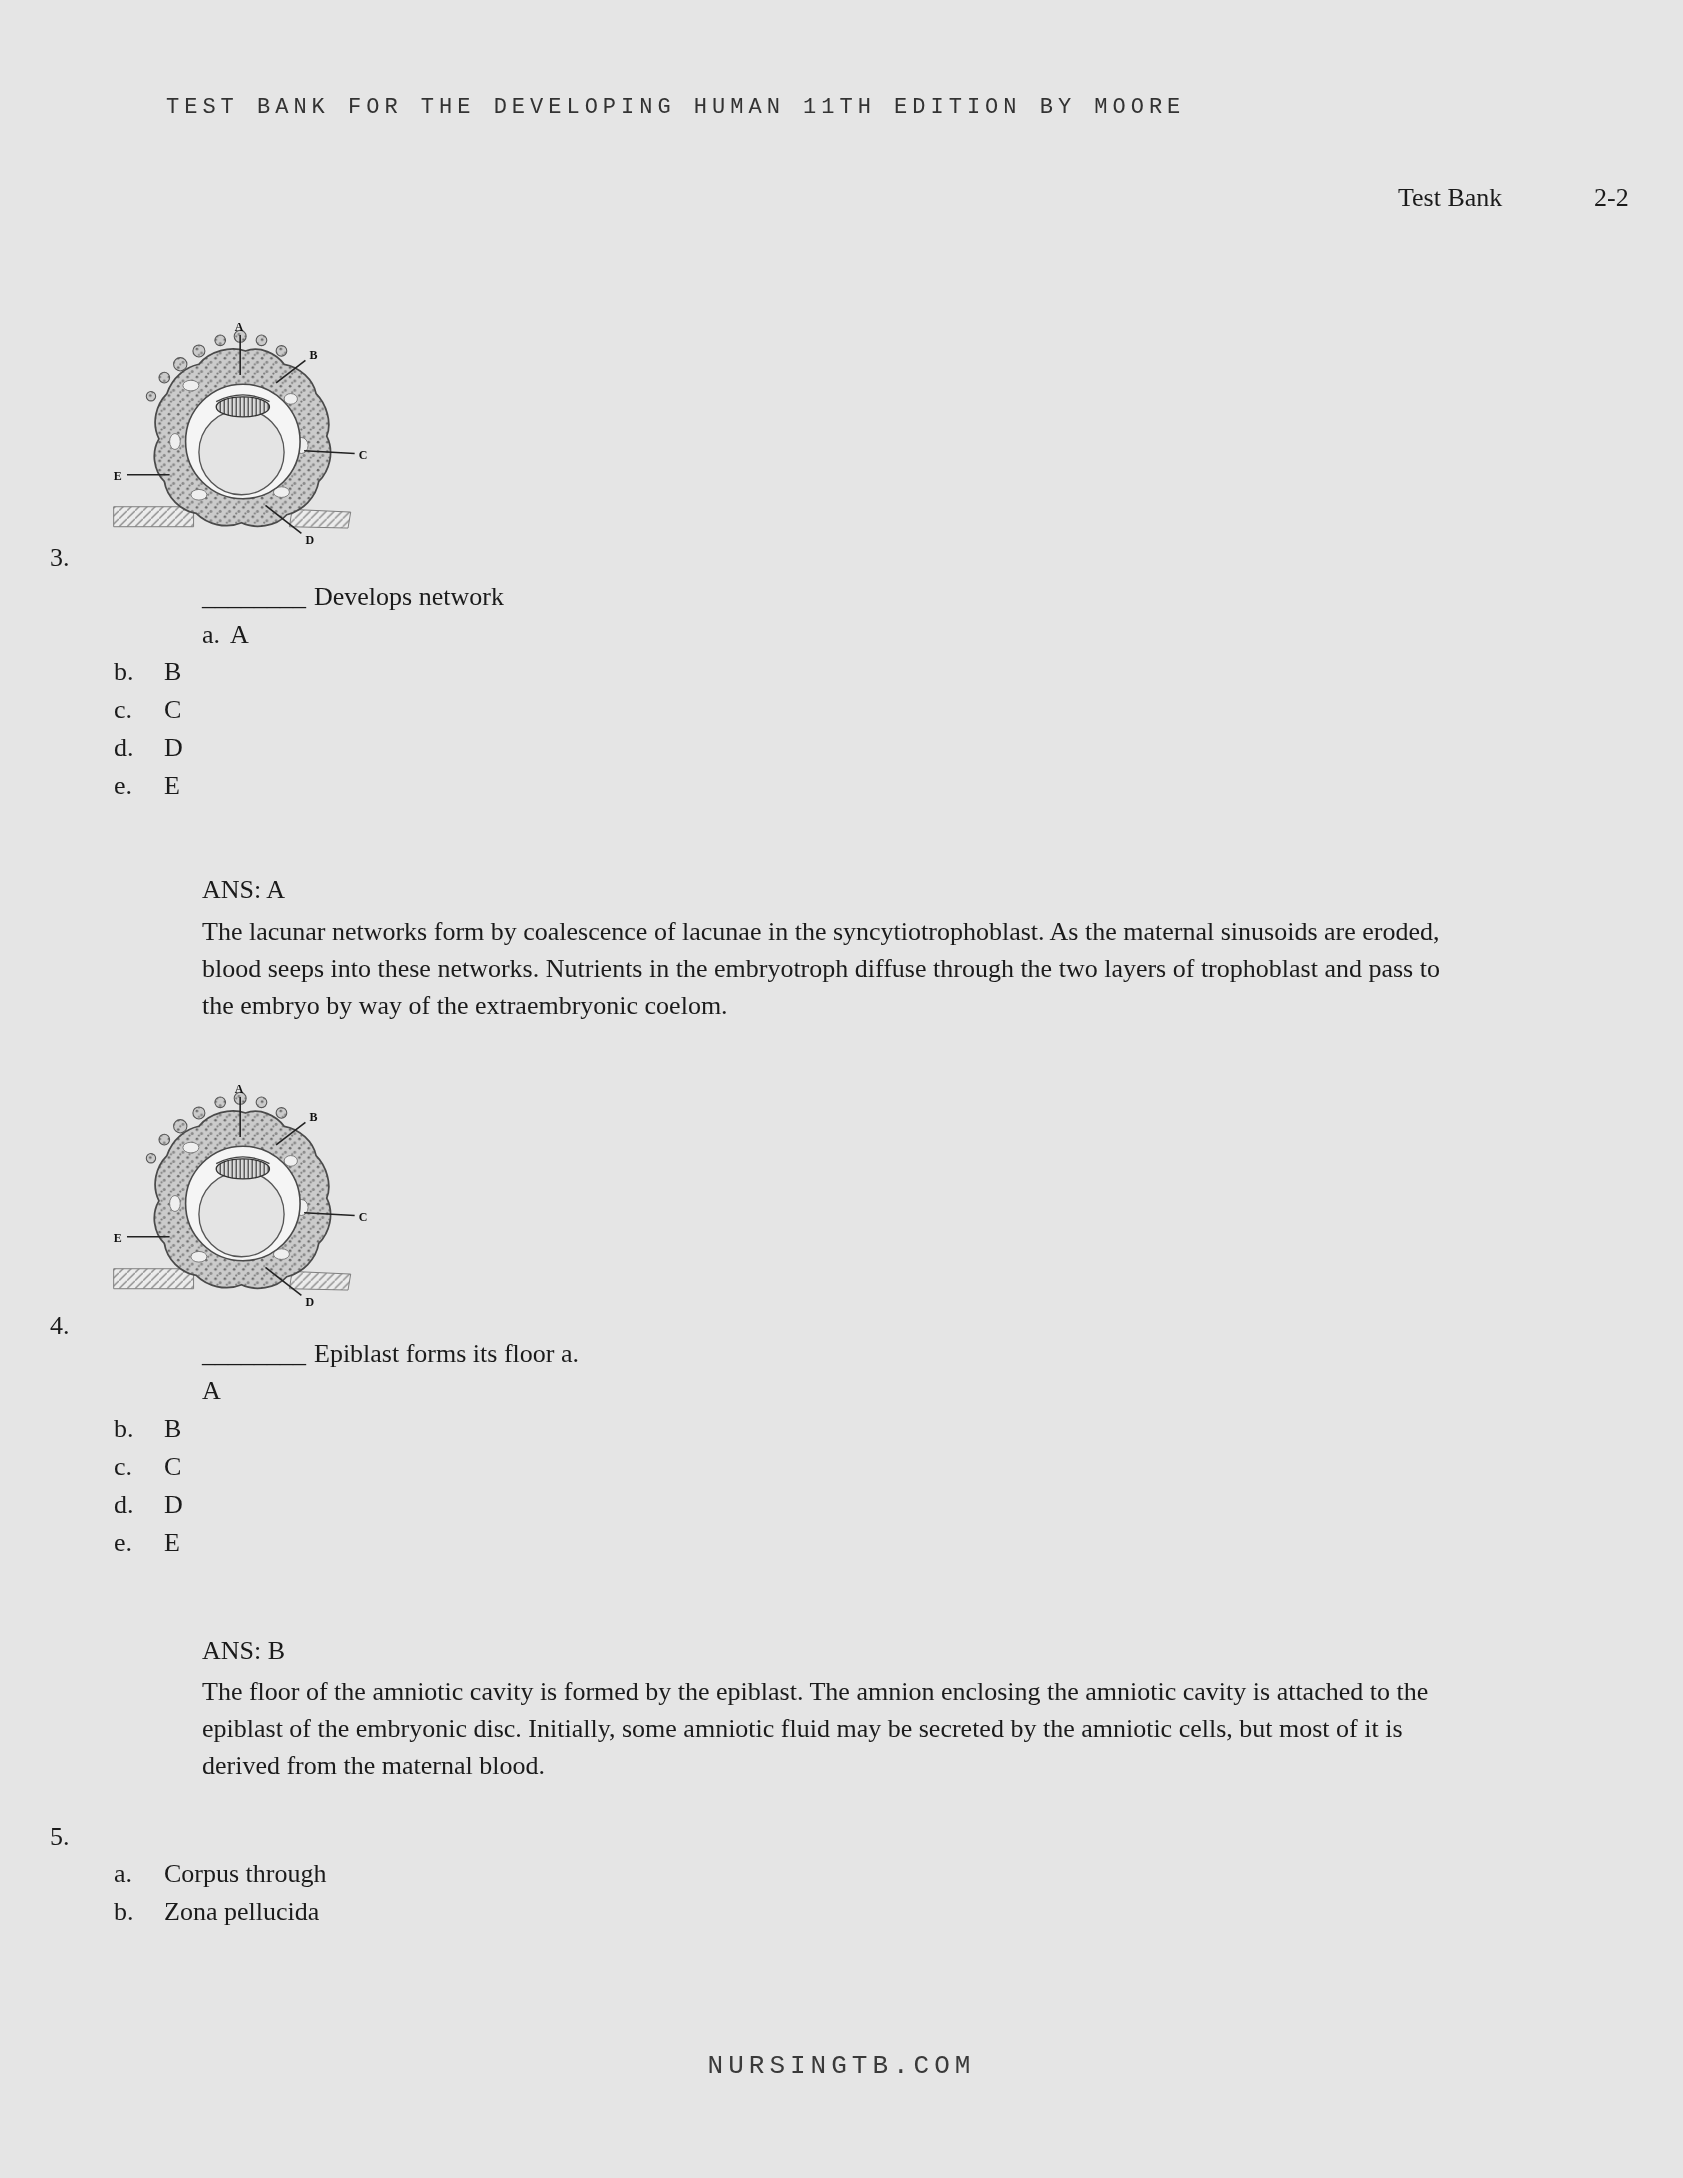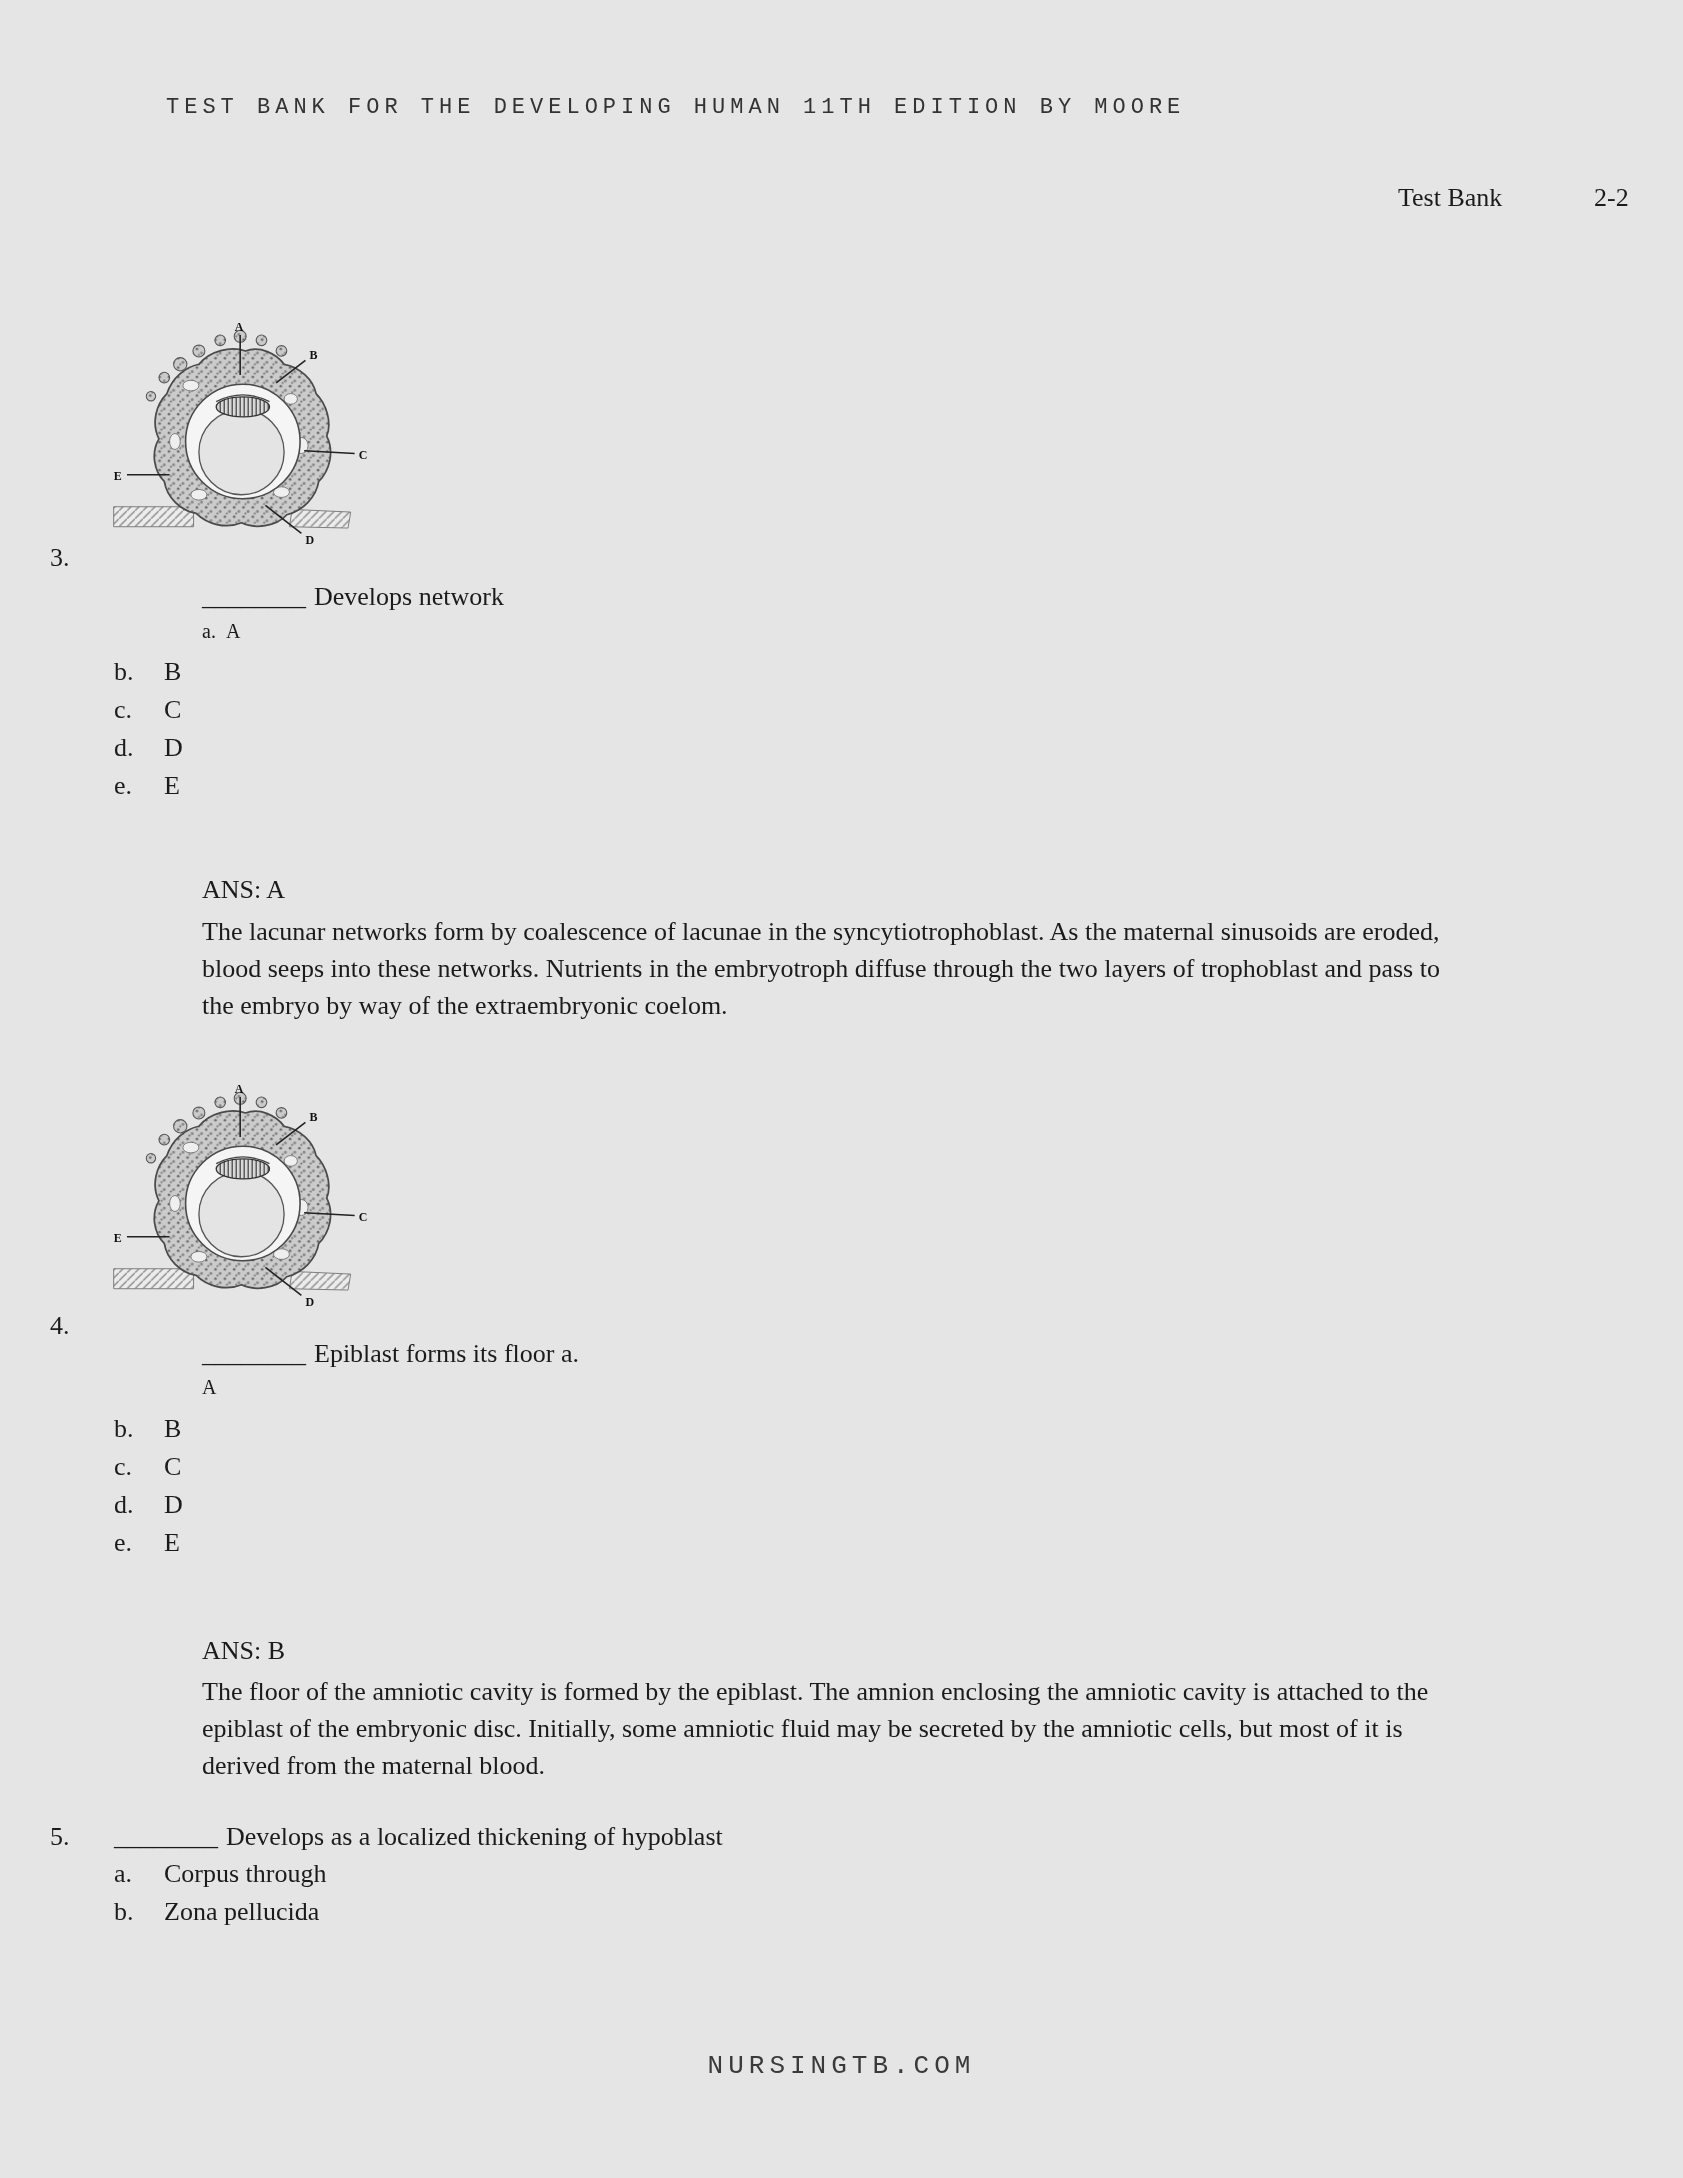--- a/index.html
+++ b/index.html
@@ -29,21 +29,21 @@
   .para {
     font-size:26px;
     line-height:37px;
     width:1247px;
   }
   .intro { left:202px; top:216px; }
 
   .q-number { font-size:26px; }
   .stem-line { font-size:26px; white-space:nowrap; }
   .blank { margin-right:8px; letter-spacing:0; }
-  .option-a { font-size:20px;text-align:center; }
+  .option-a { font-size:26px;text-align:center; }
   .option-a .opt-letter { display:inline-block; width:auto; margin-right:10px; }
 
   .options { font-size:26px; }
   .opt-row { display:flex; height:38px; align-items:flex-start; }
   .opt-letter { display:inline-block; width:50px; }
   .opt-text { display:inline-block; }
 
   .answer-line { font-size:26px; }
 
   .footer {
@@ -237,23 +237,20 @@
       <span class="opt-letter">e.</span>
       <span class="opt-text">E</span>
     </div>
   </div>
 
   <div class="abs answer-line" style="left:202px; top:1636px;">ANS: B</div>
   <div class="abs para" style="left:202px; top:1673px;">The floor of the amniotic cavity is formed by the epiblast. The amnion enclosing the amniotic cavity is attached to the epiblast of the embryonic disc. Initially, some amniotic fluid may be secreted by the amniotic cells, but most of it is derived from the maternal blood.</div>
 
   <div class="abs q-number" style="left:50px; top:1822px;">5.</div>
 
-  <div class="abs stem-line" style="left:114px; top:1822px;">
-    <span class="blank">________</span><span>Develops as a localized thickening of hypoblast</span>
-  </div>
 
   <div class="abs options" style="left:114px; top:1859px;">
     <div class="opt-row">
       <span class="opt-letter">a.</span>
       <span class="opt-text">Corpus through</span>
     </div>
     <div class="opt-row">
       <span class="opt-letter">b.</span>
       <span class="opt-text">Zona pellucida</span>
     </div>

